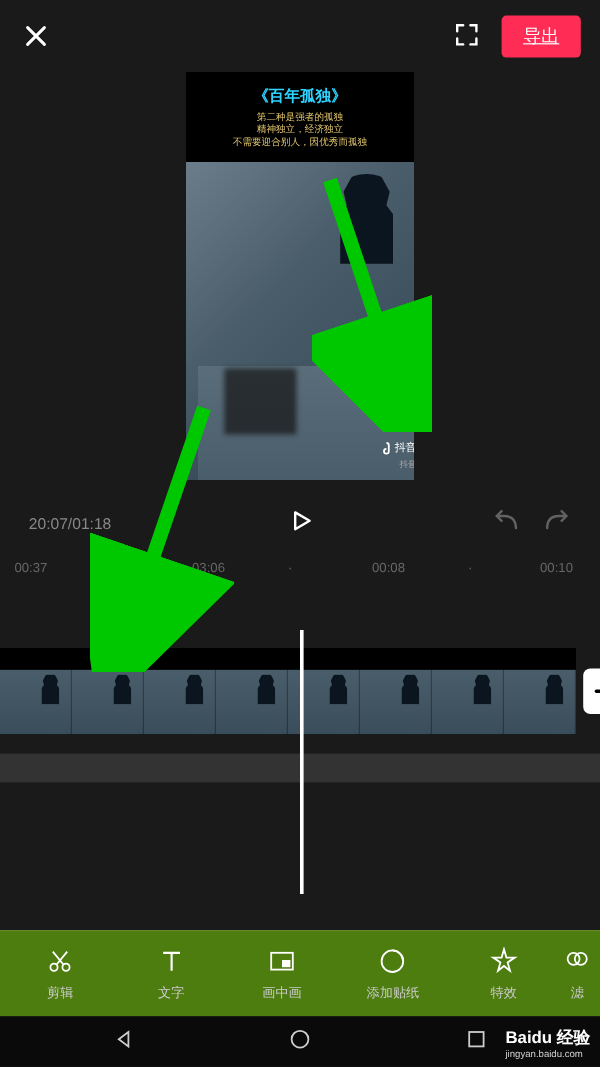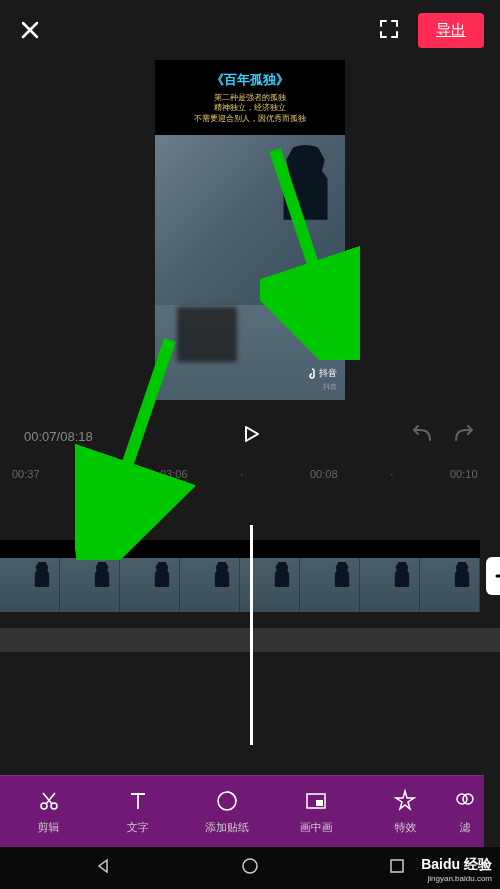--- a/index.html
+++ b/index.html
@@ -94,20 +94,21 @@
       background: #0a1520;
       border-radius: 50% 50% 0 0 / 30% 30% 0 0;
       clip-path: polygon(30% 0, 70% 0, 85% 20%, 80% 35%, 90% 45%, 90% 100%, 10% 100%, 10% 45%, 20% 35%, 15% 20%);
     }
     .preview-bottom {
       position: absolute;
       bottom: 0;
       width: 100%;
       height: 28%;
       background: linear-gradient(180deg, #5a6d7a 0%, #4a5d6a 100%);
+      margin-left: 10px;
     }
     .blur-box {
       position: absolute;
       left: 22px;
       bottom: 38px;
       width: 60px;
       height: 55px;
       background: rgba(20,20,20,0.7);
       filter: blur(2px);
     }
@@ -222,24 +223,24 @@
       width: 100%;
     }
     .arrow {
       position: absolute;
       z-index: 50;
     }
     .bottom-toolbar {
       position: absolute;
       bottom: 42px;
       left: 0;
-      right: 16px;
+      right: 0;
       display: flex;
       padding: 12px 4px;
-      background: #701a75;
+      background: #4d7c0f;
       border-top: 1px solid rgba(255,255,255,0.1);
     }
     .tool-item {
       flex: 1;
       display: flex;
       flex-direction: column;
       align-items: center;
       gap: 6px;
       cursor: pointer;
       min-width: 0;
@@ -267,21 +268,21 @@
       align-items: center;
       justify-content: space-around;
       padding: 0 30px;
     }
     .watermark {
       position: absolute;
       right: 8px;
       bottom: 6px;
       color: #fff;
       font-size: 10px;
-      text-align: right;
+      text-align: left;
     }
     .watermark-main {
       font-size: 14px;
       font-weight: bold;
     }
     .watermark-sub {
       font-size: 8px;
       opacity: 0.8;
     }
   </style>
@@ -340,21 +341,21 @@
   <defs>
       <marker id="ah2" markerWidth="12" markerHeight="12" refX="6" refY="6" orient="auto">
         <path d="M0 0 L12 6 L0 12 Z" fill="#00c800"></path>
       </marker>
     </defs>
   <path d="M95 10 L30 200" stroke="#00c800" stroke-width="12" marker-end="url(#ah2)"></path>
 </svg>
 
 <div class="playback-bar">
   <div class="time-display">
-    <span>00:07</span>/<span>08:18</span>
+    <span>20:07</span>/<span>01:18</span>
   </div>
   <div class="play-btn">
     <svg width="20" height="20" viewBox="0 0 20 20">
         <path d="M5 3 L17 10 L5 17 Z" fill="none" stroke="#fff" stroke-width="2" stroke-linejoin="round"></path>
       </svg>
   </div>
   <div class="undo-redo">
     <div class="undo-btn">
       <svg width="24" height="20" viewBox="0 0 24 20">
           <path d="M20 16 Q20 6 10 6 L4 6 M8 2 L4 6 L8 10" stroke="#aaa" stroke-width="2" fill="none" stroke-linecap="round"></path>
@@ -429,34 +430,34 @@
     <div class="tool-icon">
         <svg width="24" height="24" viewBox="0 0 24 24">
           <path d="M5 5 L19 5 M12 5 L12 20" stroke="#fff" stroke-width="1.8"></path>
         </svg>
       </div>
     <div class="tool-label">文字</div>
   </div>
   <div class="tool-item">
     <div class="tool-icon">
         <svg width="24" height="24" viewBox="0 0 24 24">
+          <rect x="3" y="5" width="18" height="14" stroke="#fff" stroke-width="1.5" fill="none"></rect>
+          <rect x="12" y="11" width="7" height="6" fill="#fff"></rect>
+        </svg>
+      </div>
+    <div class="tool-label">画中画</div>
+  </div>
+  <div class="tool-item">
+    <div class="tool-icon">
+        <svg width="24" height="24" viewBox="0 0 24 24">
           <circle cx="12" cy="12" r="9" stroke="#fff" stroke-width="1.5" fill="none"></circle>
           <path d="M12 3 A9 9 0 0 1 21 12" stroke="#fff" stroke-width="1.5" fill="none"></path>
         </svg>
       </div>
     <div class="tool-label">添加贴纸</div>
-  </div>
-  <div class="tool-item">
-    <div class="tool-icon">
-        <svg width="24" height="24" viewBox="0 0 24 24">
-          <rect x="3" y="5" width="18" height="14" stroke="#fff" stroke-width="1.5" fill="none"></rect>
-          <rect x="12" y="11" width="7" height="6" fill="#fff"></rect>
-        </svg>
-      </div>
-    <div class="tool-label">画中画</div>
   </div>
   <div class="tool-item">
     <div class="tool-icon">
         <svg width="24" height="24" viewBox="0 0 24 24">
           <path d="M12 2 L14 9 L21 9 L15 13 L17 20 L12 16 L7 20 L9 13 L3 9 L10 9 Z" stroke="#fff" stroke-width="1.5" fill="none"></path>
         </svg>
       </div>
     <div class="tool-label">特效</div>
   </div>
   <div class="tool-item" style="max-width:30px;overflow:hidden">

